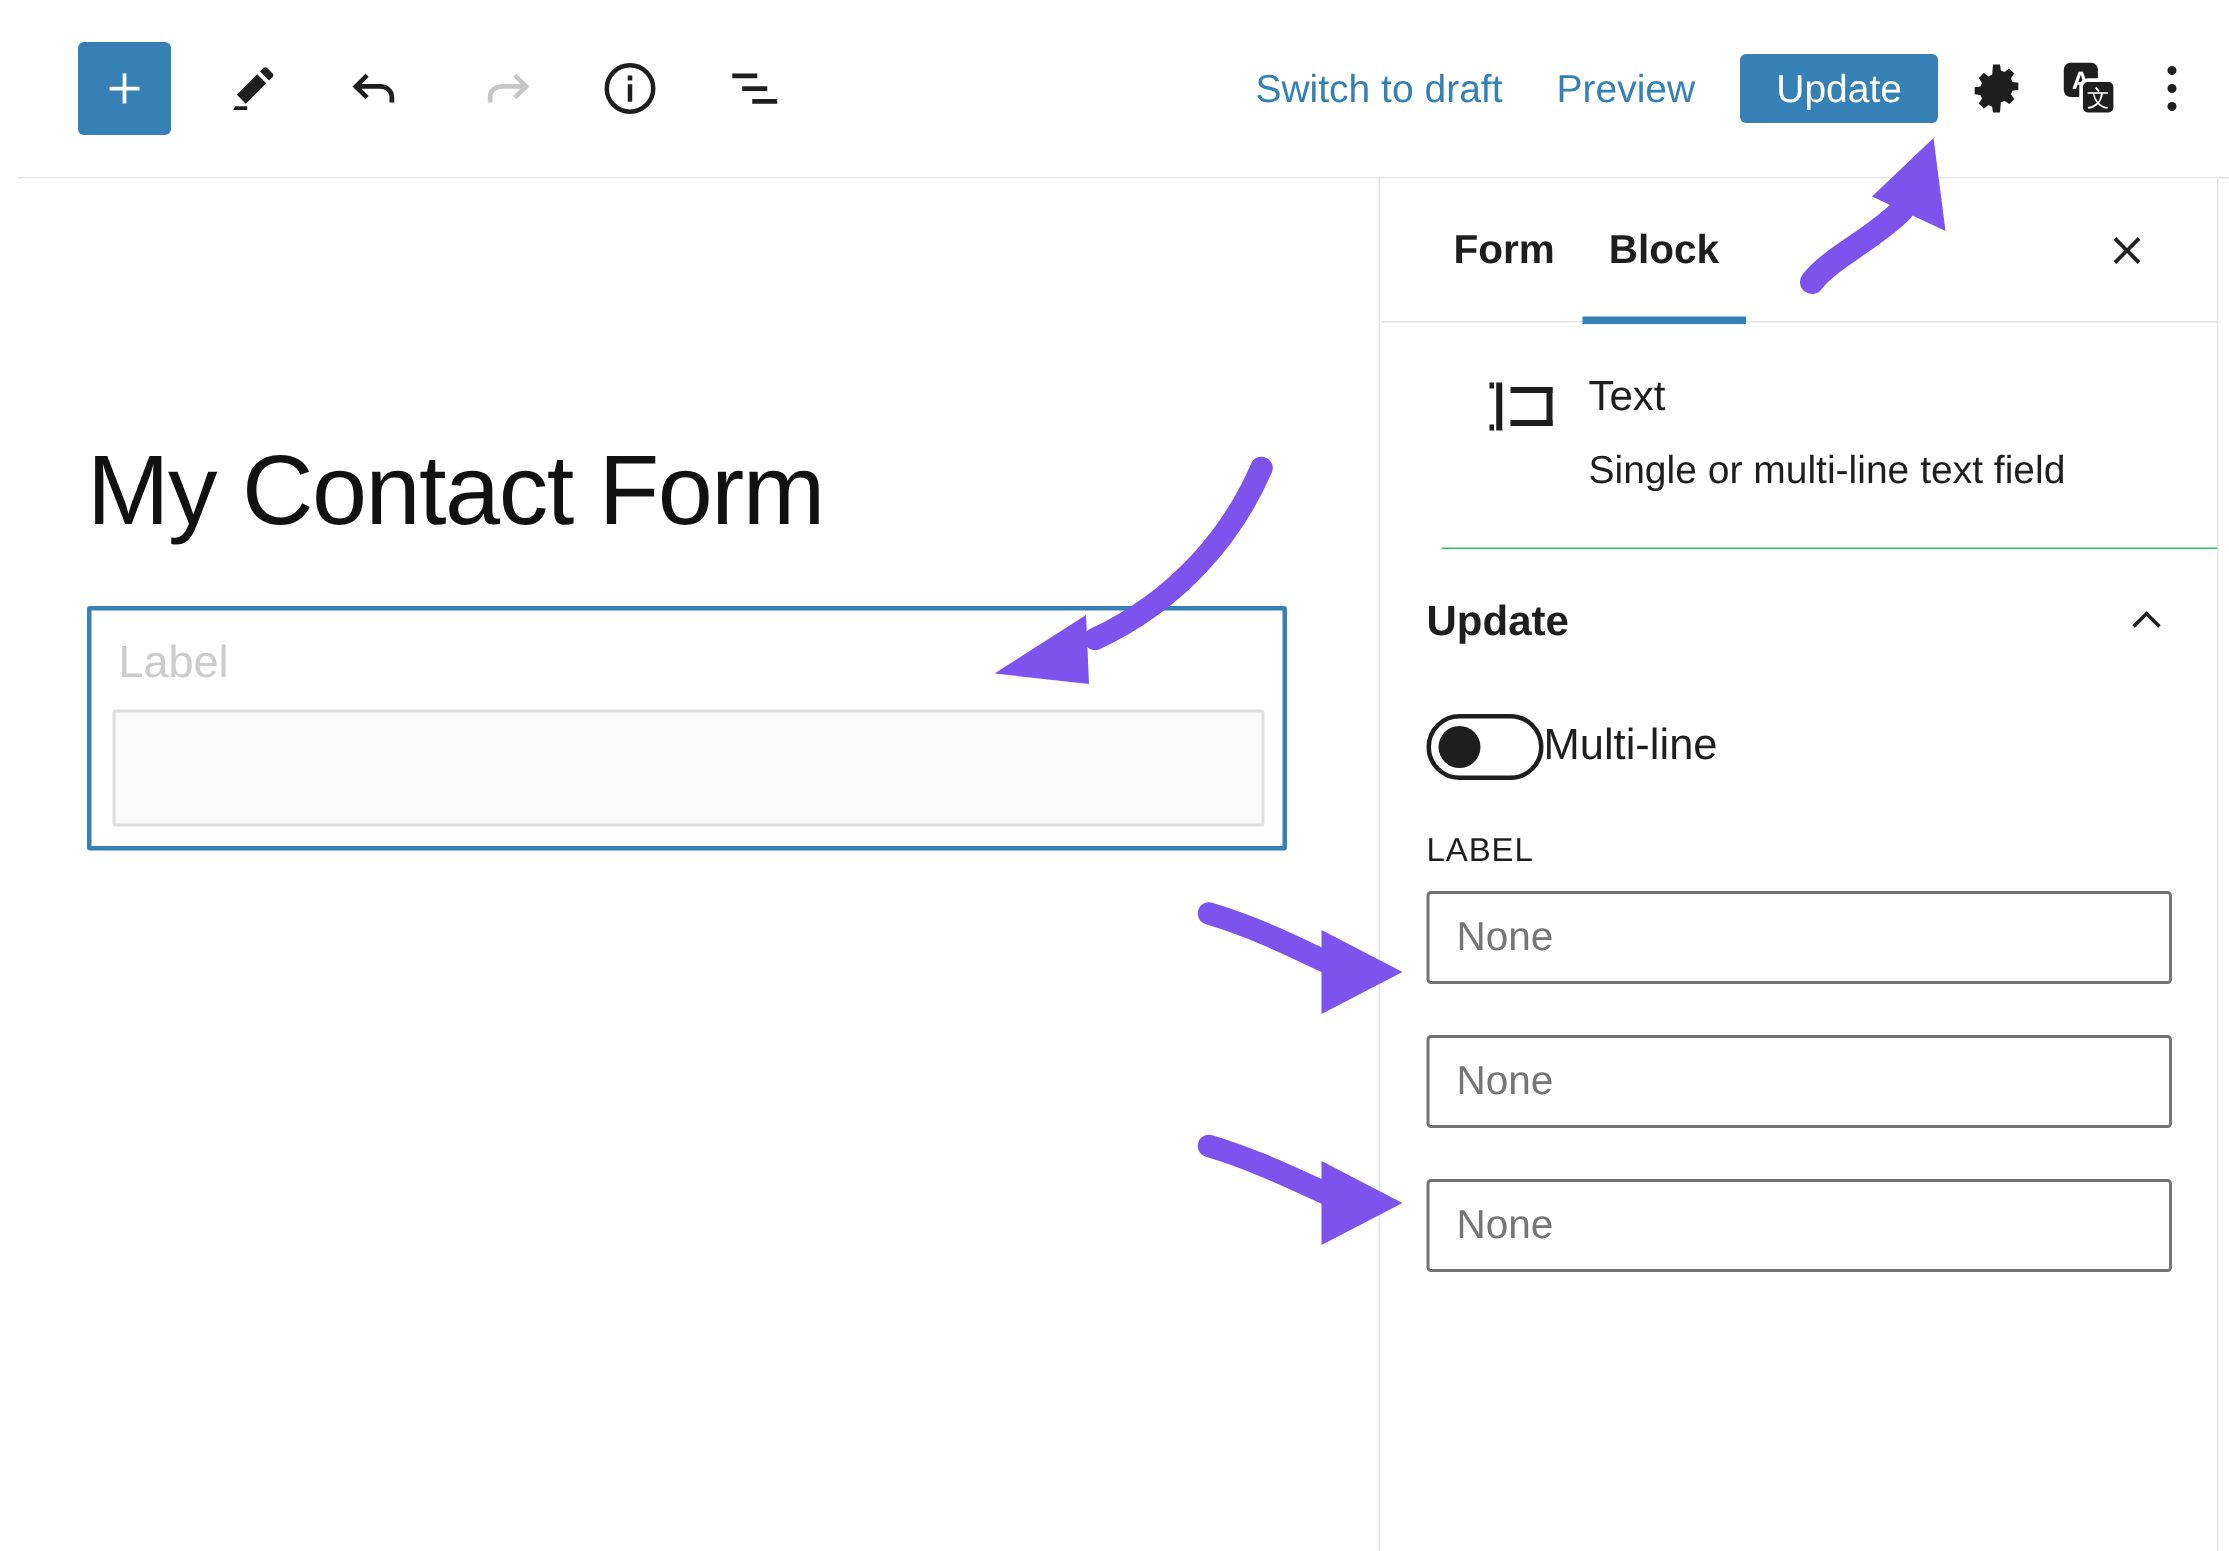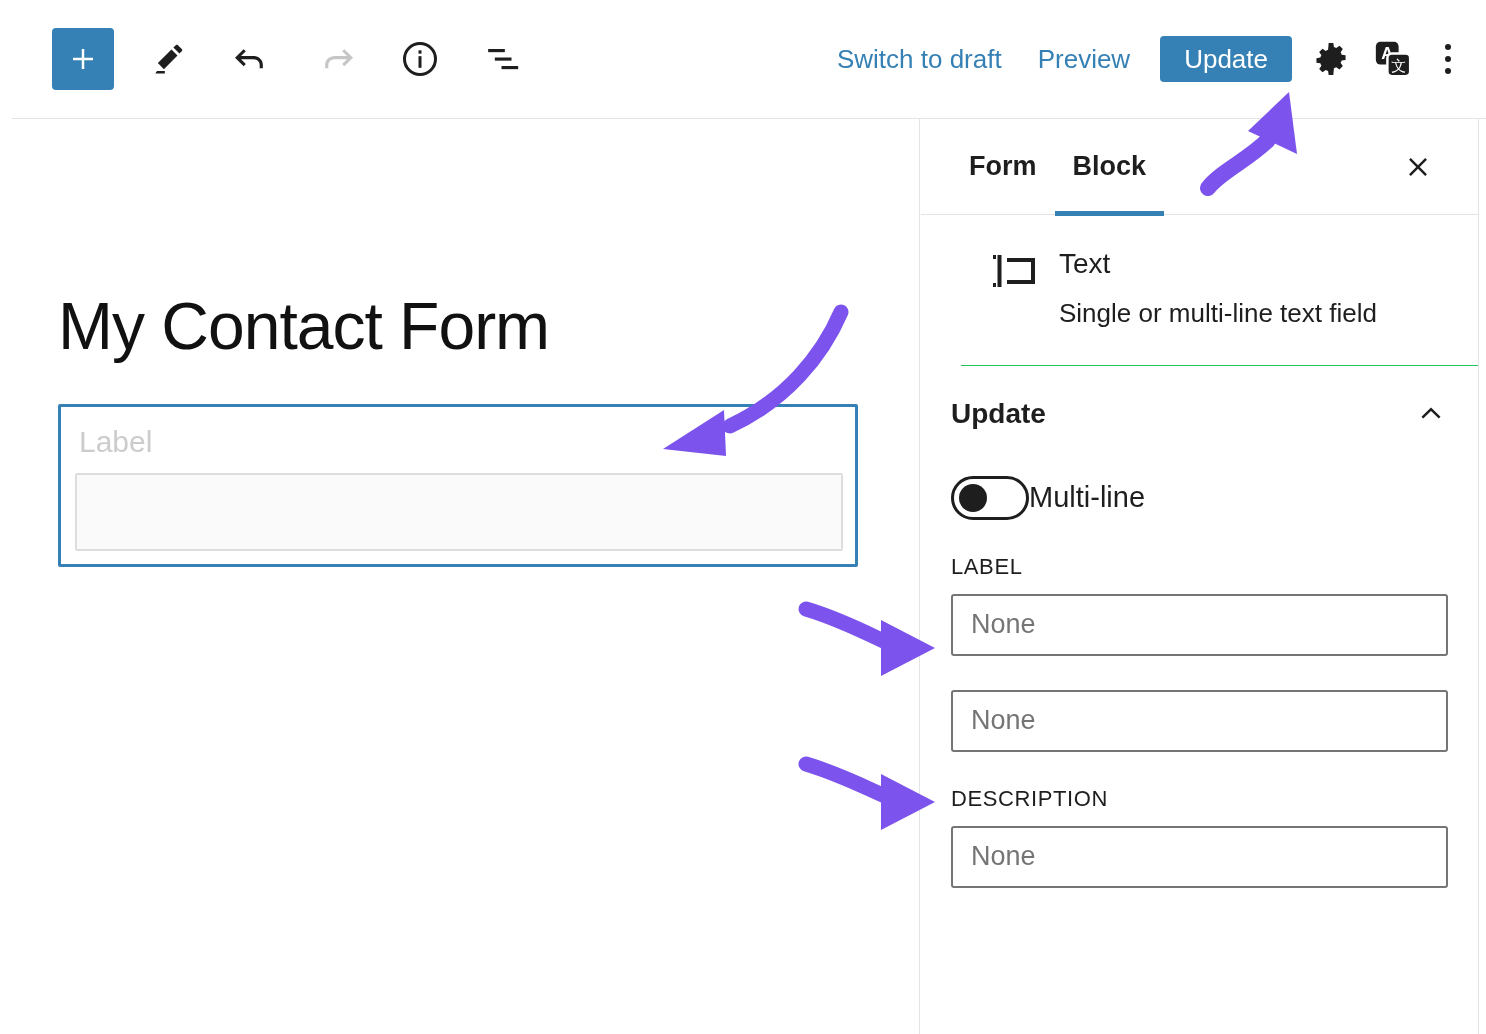--- a/index.html
+++ b/index.html
@@ -400,21 +400,20 @@
       <div class="field-group">
         <div class="field-caption">LABEL</div>
         <input class="text-input" type="text" placeholder="None" style="">
       </div>
 
       <div class="field-group">
         <input class="text-input" type="text" placeholder="None" style="">
       </div>
 
       <div class="field-group">
-        <div class="field-caption">DESCRIPTION</div>
         <input class="text-input" type="text" placeholder="None" style="">
       </div>
 
     </div>
   </div>
 
   <svg class="arrows" viewBox="0 0 1486 1034">
 
     <g>
       <path d="M1208 188 C1220 172, 1248 160, 1268 140" stroke="#7c53ec" stroke-width="16" fill="none" stroke-linecap="round"></path>

